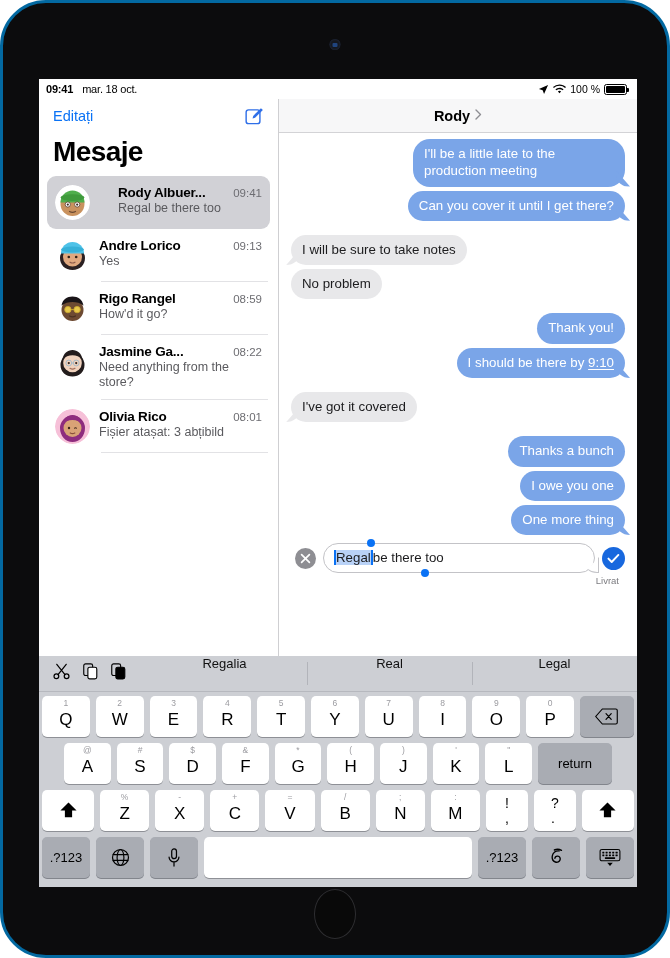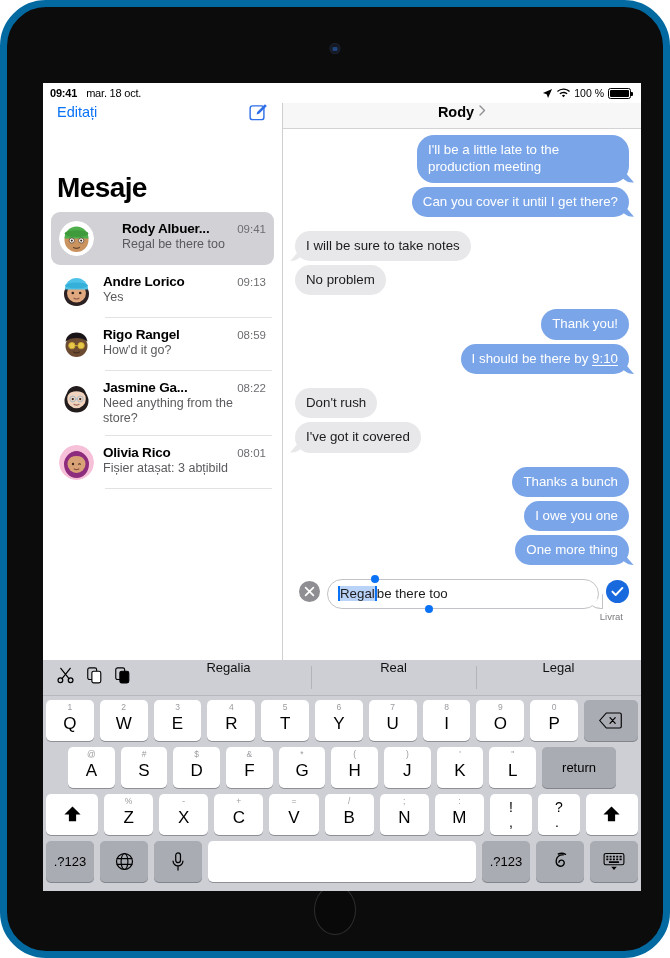--- a/index.html
+++ b/index.html
@@ -9,21 +9,21 @@
     font-family: "Liberation Sans", sans-serif;
     overflow: hidden;
   }
 
   
   .device {
     position: absolute; left: 0; top: 0;
     width: 670px; height: 958px;
     background: #0c0c0d;
     border-radius: 46px;
-    border: 7px solid #0369a1;
+    border: 3px solid #0369a1;
     overflow: hidden;
     padding-left: 37px;
   }
   .bezel-cam {
     position: absolute; left: 50%; top: 36px;
     transform: translateX(-50%);
     width: 11px; height: 11px; border-radius: 50%;
     background: #15181f;
     box-shadow: inset 0 0 2px #2a3550;
   }
@@ -65,32 +65,32 @@
     width: 23px; height: 11px; border: 1px solid #000;
     border-radius: 2.5px; position: relative; padding: 1px;
   }
   .batt::after {
     content:""; position:absolute; right:-3px; top:3.5px;
     width:2px; height:4px; background:#000; border-radius:0 1px 1px 0;
   }
   .batt i { display:block; height:100%; background:#000; border-radius:1px; }
 
   
-  .split { position:absolute; left:0; top:12px; width:100%; height:788px; display:flex; }
+  .split { position:absolute; left:0; top:20px; width:100%; height:788px; display:flex; }
   .sidebar { width: 240px; height: 100%; background:#fff; position:relative; border-right:1px solid #cfcfd2; }
   .detail { flex:1; height:100%; background:#fff; position:relative; display:flex; flex-direction:column; }
 
   
   .sb-nav {
     height: 34px; display:flex; align-items:center; justify-content:space-between;
     padding: 0 14px 0 14px;
   }
   .edit-link { color:#0a72f5; font-size:14.5px; }
   .compose-icon svg { display:block; }
-  .sb-title { font-size: 28px; font-weight: 700; letter-spacing:-0.6px; padding: 3px 14px 8px 14px; color:#000;margin-top:40px; }
+  .sb-title { font-size: 28px; font-weight: 700; letter-spacing:-0.6px; padding: 3px 14px 8px 14px; color:#000; }
 
   
   .conv-list { padding: 0 8px; }
   .conv {
     display:flex; align-items:flex-start; gap:9px;
     padding: 8px 8px 9px 8px;
     border-radius: 9px; position:relative;
   }
   .conv.selected { background:#d1d1d6;gap:28px; }
   .conv .sep {
@@ -152,21 +152,21 @@
   .edit-row {
     display:flex; align-items:center; gap:7px;
     margin: 8px 0 0 0; padding-left: 4px;
   }
   .cancel-btn {
     width:21px; height:21px; border-radius:50%;
     background:#8e8e93; color:#fff;
     display:flex; align-items:center; justify-content:center;
     font-size:13px; line-height:1; flex:0 0 21px;
   }
-  .edit-bubble-wrap { flex:1; position:relative;margin-top:6px; }
+  .edit-bubble-wrap { flex:1; position:relative; }
   .edit-bubble {
     border:1px solid #c3c3c7; border-radius:17px; background:#fff;
     padding: 6px 12px 7px 10px; font-size:13.3px; color:#1c1c1e;
     position:relative; min-height:29px; display:flex; align-items:center;
   }
   .edit-bubble::after{
     content:""; position:absolute; right:-5px; bottom:-1px;
     width:14px; height:15px;
     border-right:1px solid #c3c3c7; border-bottom:1px solid #c3c3c7;
     border-bottom-right-radius:0; border-bottom-left-radius:13px 11px;
@@ -438,23 +438,20 @@
 
           <div class="row out">
             <div class="bubble out">Thank you!</div>
           </div>
 
           <div class="row out tail">
             <div class="bubble out"><span>I should be there by </span><u>9:10</u></div>
           </div>
           <div class="gap"></div>
 
-          <div class="row in">
-            <div class="bubble in">Don't rush</div>
-          </div>
 
           <div class="row in tail">
             <div class="bubble in">I've got it covered</div>
           </div>
           <div class="gap"></div>
 
           <div class="row out">
             <div class="bubble out">Thanks a bunch</div>
           </div>
           <div class="row out">

